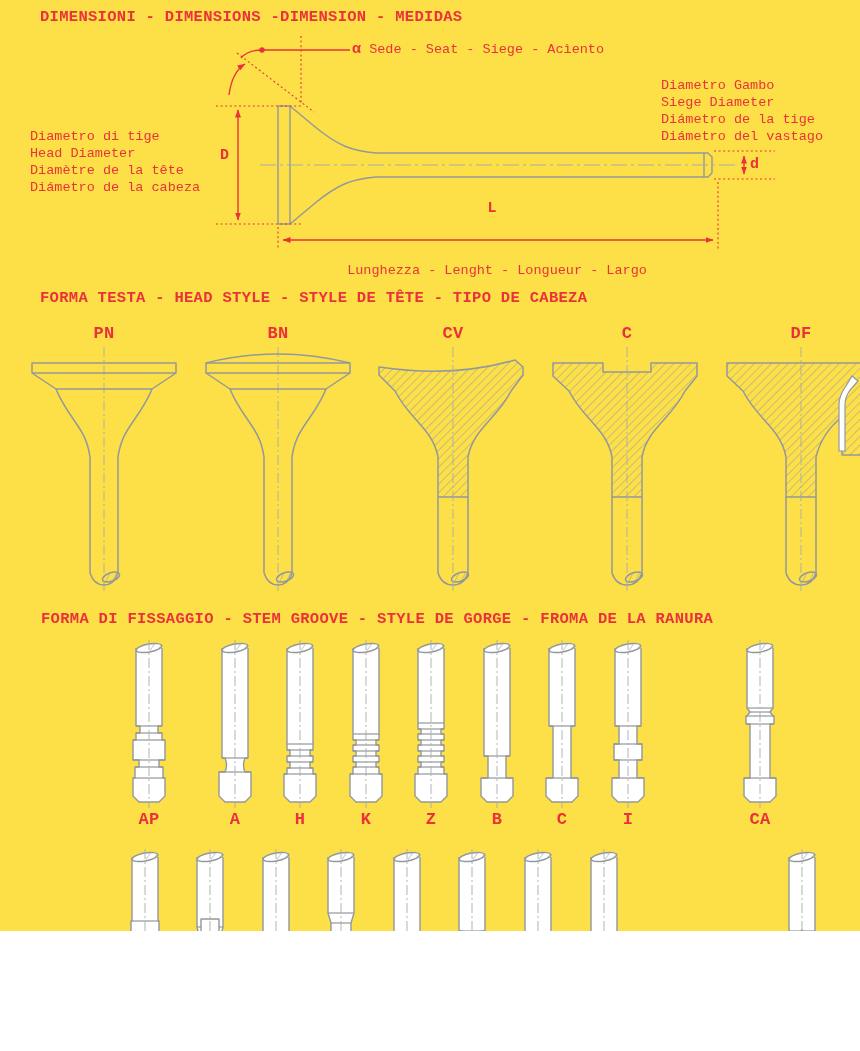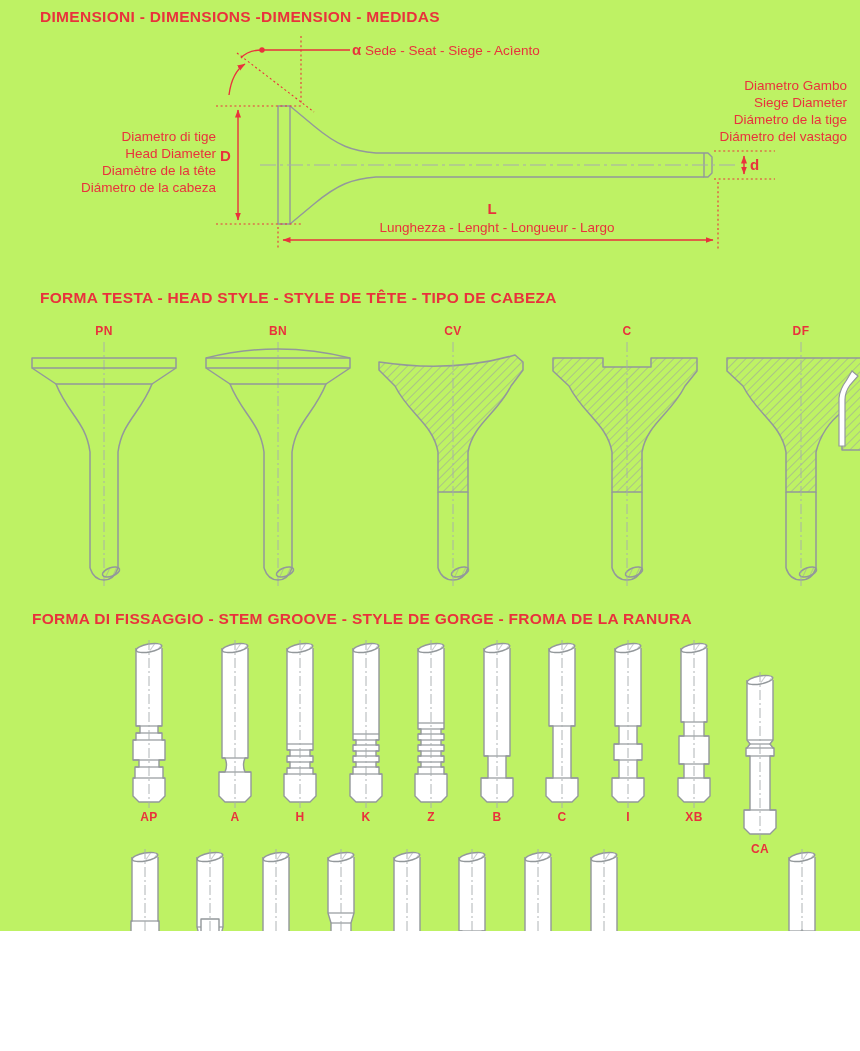--- a/index.html
+++ b/index.html
@@ -1,25 +1,25 @@
 <!DOCTYPE html>
 <html><head>
 <meta charset="utf-8">
 <style>
   html,body{margin:0;padding:0;background:#fff;}
-  .page{position:relative;width:860px;height:931px;background:#bef264;overflow:hidden;
-        font-family:Liberation Sans, sans-serif;}
+  .page{position:relative;width:860px;height:931px;background:#fde047;overflow:hidden;
+        font-family:Liberation Mono, monospace;}
   .sec-title{position:absolute;font-size:15.5px;font-weight:700;letter-spacing:.3px;color:var(--red);white-space:nowrap;}
   :root{--red:#e9323c;--gray:#93989b;--lgray:#a6abae;}
   .ann{position:absolute;color:var(--red);font-size:13.5px;font-weight:500;line-height:17px;}
-  .ann.right{text-align:right;}
-  .ann.center{text-align:center;}
+  .ann.right{text-align:left;}
+  .ann.center{text-align:center;margin-top:43px;}
   .sym{position:absolute;color:var(--red);font-size:15px;font-weight:700;}
   .fig{position:absolute;}
-  .cap{display:block;text-align:center;color:var(--red);font-size:12px;font-weight:700;letter-spacing:.4px;}
+  .cap{display:block;text-align:center;color:var(--red);font-size:17px;font-weight:700;letter-spacing:.4px;}
   .fig svg{display:block;margin:2px auto 0;}
   .headfig .cap{margin-bottom:2px;}
   
   .body{fill:#fff;stroke:var(--gray);stroke-width:1.4;stroke-linejoin:round;}
   .ol{fill:none;stroke:var(--gray);stroke-width:1.5;stroke-linejoin:round;}
   .hatched{fill:url(#hch);stroke:var(--gray);stroke-width:1.5;stroke-linejoin:round;}
   .whitecut{fill:#fff;stroke:var(--gray);stroke-width:1.2;}
   .ln{stroke:var(--gray);stroke-width:1.2;}
   .cl{stroke:var(--lgray);stroke-width:.9;stroke-dasharray:10 3 2 3;}
   .cl2{stroke:var(--lgray);stroke-width:1;stroke-dasharray:16 4 3 4;}
@@ -152,21 +152,21 @@
     <svg width="176" height="248" viewBox="0 0 176 248">
       <path class="hatched" d="M14,18 L158,18 L158,31 L152,40 Q149,47 150,55 L150,110 L129,110 L129,72 C120,79 108,92 103,112 L103,152 L73,152 L73,112 C68,84 44,74 30,46 L14,31 Z"></path>
       <path class="whitecut" d="M145,36 L137,45 Q132,52 132,60 L132,106 L126,106 L126,58 Q127,49 133,41 L139,31 Z"></path>
       <path class="ol" d="M73,152 V228 M103,152 V228"></path>
       <path class="ol" d="M73,228 Q77,240 88,240 Q99,240 103,228"></path>
       <ellipse class="hatched" cx="95" cy="232" rx="9" ry="4.2" transform="rotate(-20 95 232)"></ellipse>
       <line class="cl" x1="88" y1="2" x2="88" y2="246"></line>
     </svg>
   </div>
 
-  <div class="sec-title" style="left:32px;top:610px">FORMA DI FISSAGGIO - STEM GROOVE - STYLE DE GORGE - FROMA DE LA RANURA</div>
+  <div class="sec-title" style="left:41px;top:610px">FORMA DI FISSAGGIO - STEM GROOVE - STYLE DE GORGE - FROMA DE LA RANURA</div>
 
   <div class="fig" style="left:119px;top:636px;width:60px">
       <svg width="60" height="172" viewBox="0 0 60 172">
         <path d="M17,10 L17,88 L21,88 L21,95 L17,95 L17,102 L14,102 L14,122 L20,122 L20,129 L16,129 L16,140 L14,140 L14,158 L20,164 L40,164 L46,158 L46,140 L44,140 L44,129 L40,129 L40,122 L46,122 L46,102 L43,102 L43,95 L39,95 L39,88 L43,88 L43,10" class="body"></path>
         <line x1="17" y1="88" x2="43" y2="88" class="ln"></line>
         <line x1="17" y1="95" x2="43" y2="95" class="ln"></line>
         <line x1="14" y1="102" x2="46" y2="102" class="ln"></line>
         <line x1="14" y1="122" x2="46" y2="122" class="ln"></line>
         <line x1="16" y1="129" x2="44" y2="129" class="ln"></line>
         <line x1="14" y1="140" x2="46" y2="140" class="ln"></line>
@@ -266,34 +266,21 @@
         <line x1="17" y1="88" x2="43" y2="88" class="ln"></line>
         <line x1="16" y1="106" x2="44" y2="106" class="ln"></line>
         <line x1="16" y1="122" x2="44" y2="122" class="ln"></line>
         <line x1="14" y1="140" x2="46" y2="140" class="ln"></line>
         <ellipse cx="30" cy="10" rx="13" ry="4" class="body" transform="rotate(-10 30 10)" stroke-width="1.2"></ellipse>
         <path d="M30,14 A13,4 0 0 0 43,10 A13,4 0 0 0 30,6 Z" fill="url(#hch)" stroke="none" transform="rotate(-10 30 10)"></path>
         <line x1="30" y1="2" x2="30" y2="170" class="cl"></line>
       </svg>
       <span class="cap">I</span>
     </div>
-  <div class="fig" style="left:664px;top:636px;width:60px">
-      <svg width="60" height="172" viewBox="0 0 60 172">
-        <path d="M17,10 L17,84 L20,84 L20,98 L15,98 L15,126 L20,126 L20,140 L14,140 L14,158 L20,164 L40,164 L46,158 L46,140 L40,140 L40,126 L45,126 L45,98 L40,98 L40,84 L43,84 L43,10" class="body"></path>
-        <line x1="17" y1="84" x2="43" y2="84" class="ln"></line>
-        <line x1="15" y1="98" x2="45" y2="98" class="ln"></line>
-        <line x1="15" y1="126" x2="45" y2="126" class="ln"></line>
-        <line x1="14" y1="140" x2="46" y2="140" class="ln"></line>
-        <ellipse cx="30" cy="10" rx="13" ry="4" class="body" transform="rotate(-10 30 10)" stroke-width="1.2"></ellipse>
-        <path d="M30,14 A13,4 0 0 0 43,10 A13,4 0 0 0 30,6 Z" fill="url(#hch)" stroke="none" transform="rotate(-10 30 10)"></path>
-        <line x1="30" y1="2" x2="30" y2="170" class="cl"></line>
-      </svg>
-      <span class="cap">XB</span>
-    </div>
-  <div class="fig" style="left:730px;top:668px;width:60px">
+  <div class="fig" style="left:730px;top:636px;width:60px">
       <svg width="60" height="172" viewBox="0 0 60 172">
         <path d="M17,10 L17,70 L17,70 L20,74 L20,74 L17,78 L16,78 L16,86 L20,86 L20,140 L14,140 L14,158 L20,164 L40,164 L46,158 L46,140 L40,140 L40,86 L44,86 L44,78 L43,78 L40,74 L40,74 L43,70 L43,70 L43,10" class="body"></path>
         <line x1="17" y1="70" x2="43" y2="70" class="ln"></line>
         <line x1="20" y1="74" x2="40" y2="74" class="ln"></line>
         <line x1="16" y1="78" x2="44" y2="78" class="ln"></line>
         <line x1="16" y1="86" x2="44" y2="86" class="ln"></line>
         <line x1="14" y1="140" x2="46" y2="140" class="ln"></line>
         <ellipse cx="30" cy="10" rx="13" ry="4" class="body" transform="rotate(-10 30 10)" stroke-width="1.2"></ellipse>
         <path d="M30,14 A13,4 0 0 0 43,10 A13,4 0 0 0 30,6 Z" fill="url(#hch)" stroke="none" transform="rotate(-10 30 10)"></path>
         <line x1="30" y1="2" x2="30" y2="170" class="cl"></line>

